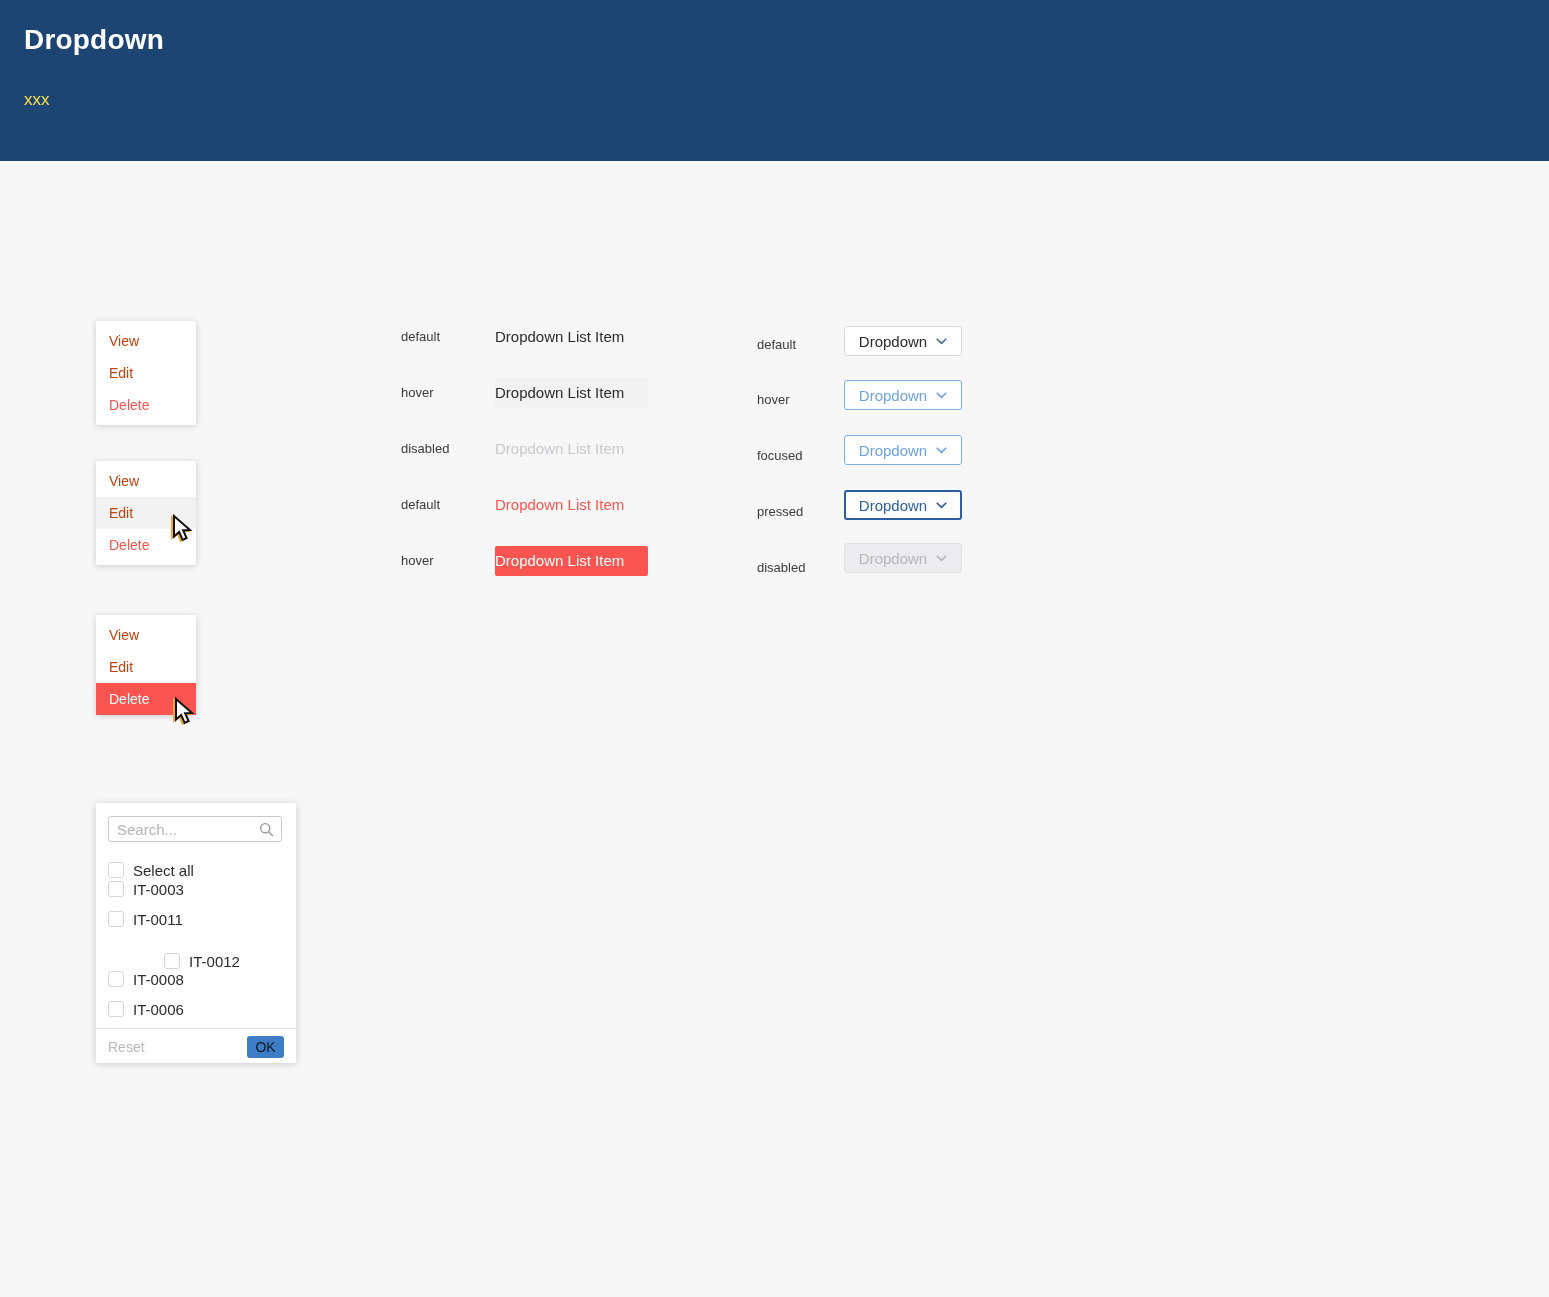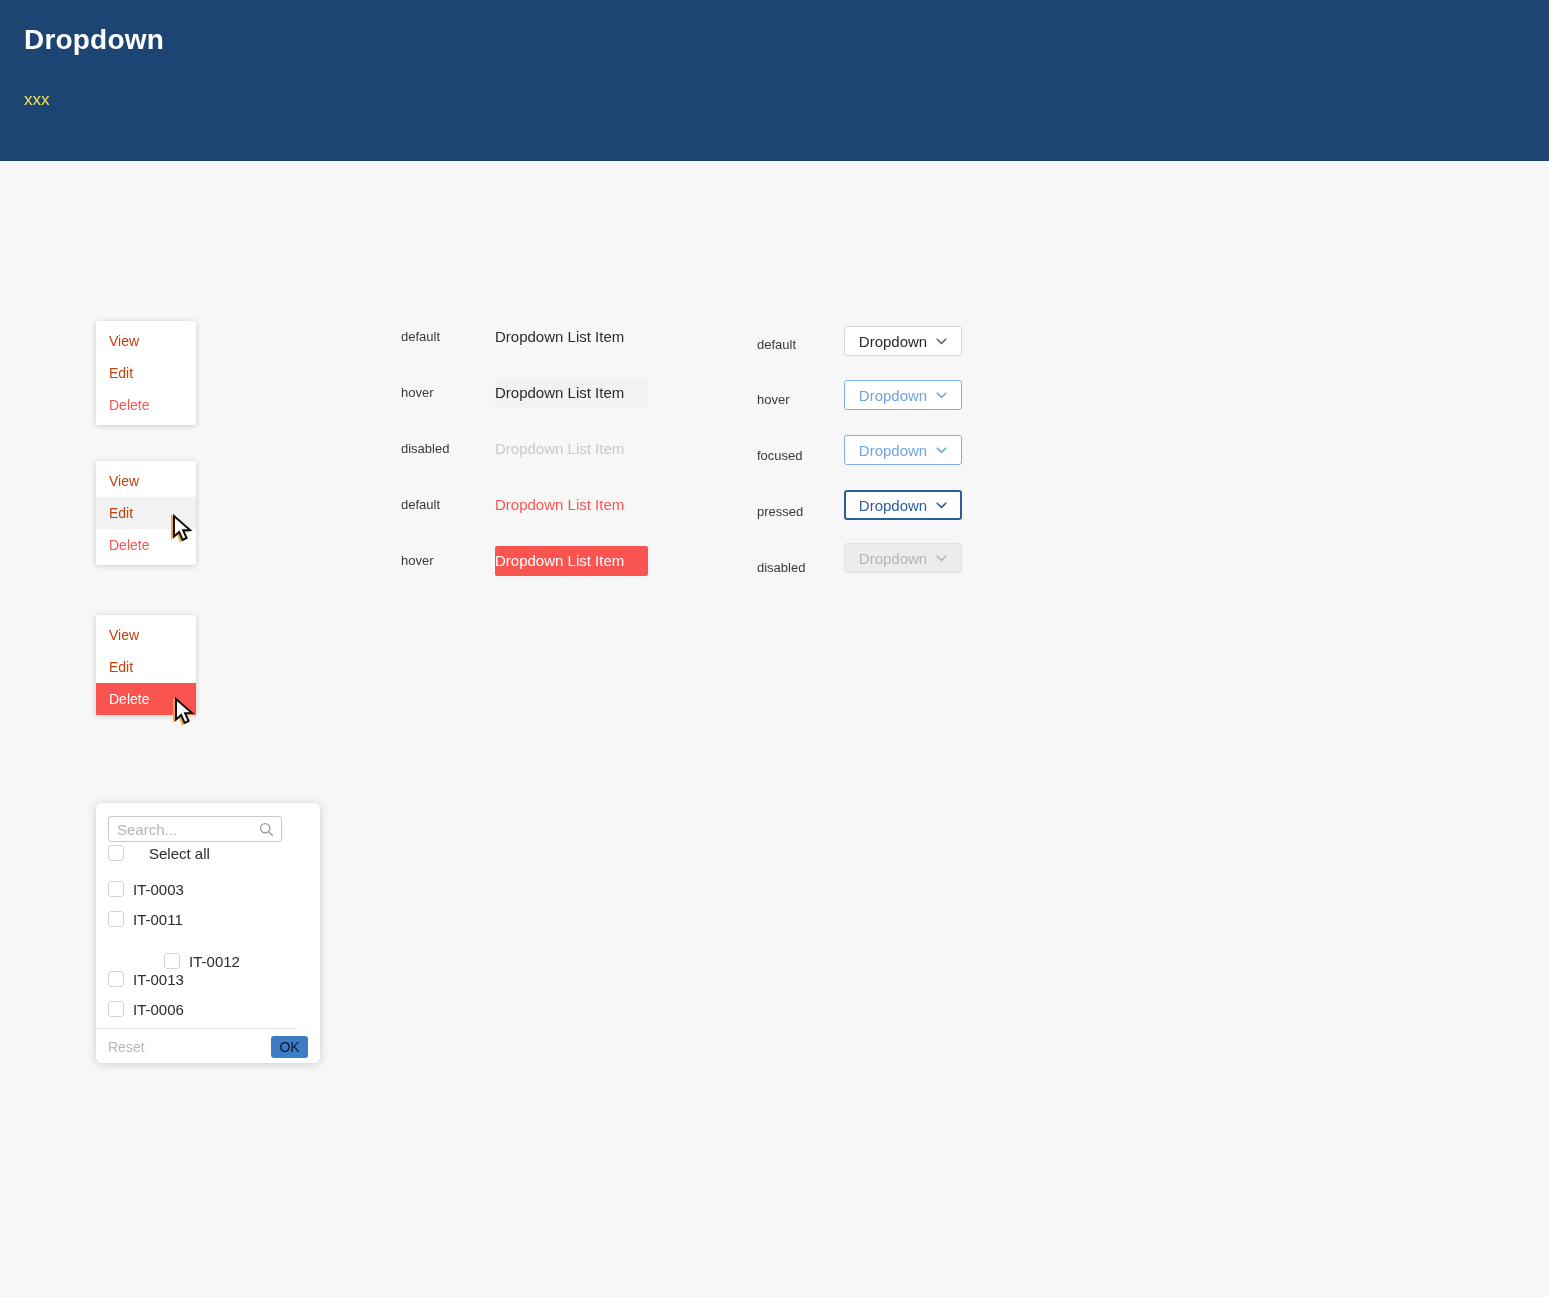--- a/index.html
+++ b/index.html
@@ -76,22 +76,22 @@
   .dd-btn .chev { display: flex; color: #4b6b94; }
   .dd-btn.hover, .dd-btn.focused { color: #6fa3e2; border-color: #7fb0e4; }
   .dd-btn.hover .chev, .dd-btn.focused .chev { color: #6fa3e2; }
   .dd-btn.pressed { color: #2d5d9f; border: 2px solid #2d5d9f; }
   .dd-btn.pressed .chev { color: #2d5d9f; }
   .dd-btn.disabled { background: #ececee; border-color: #e2e2e4; color: #b6b6ba; }
   .dd-btn.disabled .chev { color: #b6b6ba; }
 
   
   .ms-panel {
-    position: absolute; left: 96px; top: 803px; width: 224px; height: 260px;
-    background: #ffffff; border-radius: 6px;
+    position: absolute; left: 96px; top: 803px; width: 200px; height: 260px;
+    background: #ffffff; border-radius: 1px;
     box-shadow: 0 1px 8px rgba(0,0,0,0.18);
   }
   .ms-search {
     position: absolute; left: 12px; top: 13px; width: 174px; height: 26px;
     border: 1px solid #c9c9cd; border-radius: 3px; background: #fff;
   }
   .ms-search input {
     position: absolute; left: 8px; top: 0; width: 135px; height: 24px;
     border: none; outline: none; font-size: 15px; color: #2b2b2b;
     font-family: "Liberation Sans", "DejaVu Sans", sans-serif; background: transparent;
@@ -233,39 +233,39 @@
   <div class="ms-search">
     <input type="text" placeholder="Search..." style="">
     <span class="search-icon">
       <svg width="15" height="15" viewBox="0 0 15 15">
           <circle cx="6.2" cy="6.2" r="4.6" fill="none" stroke="currentColor" stroke-width="1.4"></circle>
           <line x1="9.7" y1="9.7" x2="13.4" y2="13.4" stroke="currentColor" stroke-width="1.4" stroke-linecap="round"></line>
         </svg>
     </span>
   </div>
 
-  <div class="ms-option" style="top:35px;gap:16px;">
+  <div class="ms-option" style="top:52px;">
     <span class="ms-checkbox"></span>
     <span class="ms-option-label">Select all</span>
   </div>
   <div class="ms-option" style="top:71px;">
     <span class="ms-checkbox"></span>
     <span class="ms-option-label">IT-0003</span>
   </div>
   <div class="ms-option" style="top:101px;">
     <span class="ms-checkbox"></span>
     <span class="ms-option-label">IT-0011</span>
   </div>
   <div class="ms-option" style="top:143px;justify-content:center;">
     <span class="ms-checkbox"></span>
     <span class="ms-option-label">IT-0012</span>
   </div>
   <div class="ms-option" style="top:161px;">
     <span class="ms-checkbox"></span>
-    <span class="ms-option-label">IT-0013</span>
+    <span class="ms-option-label">IT-0008</span>
   </div>
   <div class="ms-option" style="top:191px;">
     <span class="ms-checkbox"></span>
     <span class="ms-option-label">IT-0006</span>
   </div>
 
   <div class="ms-divider"></div>
   <div class="ms-footer-reset">Reset</div>
   <button class="ms-footer-ok">OK</button>
 </div>

